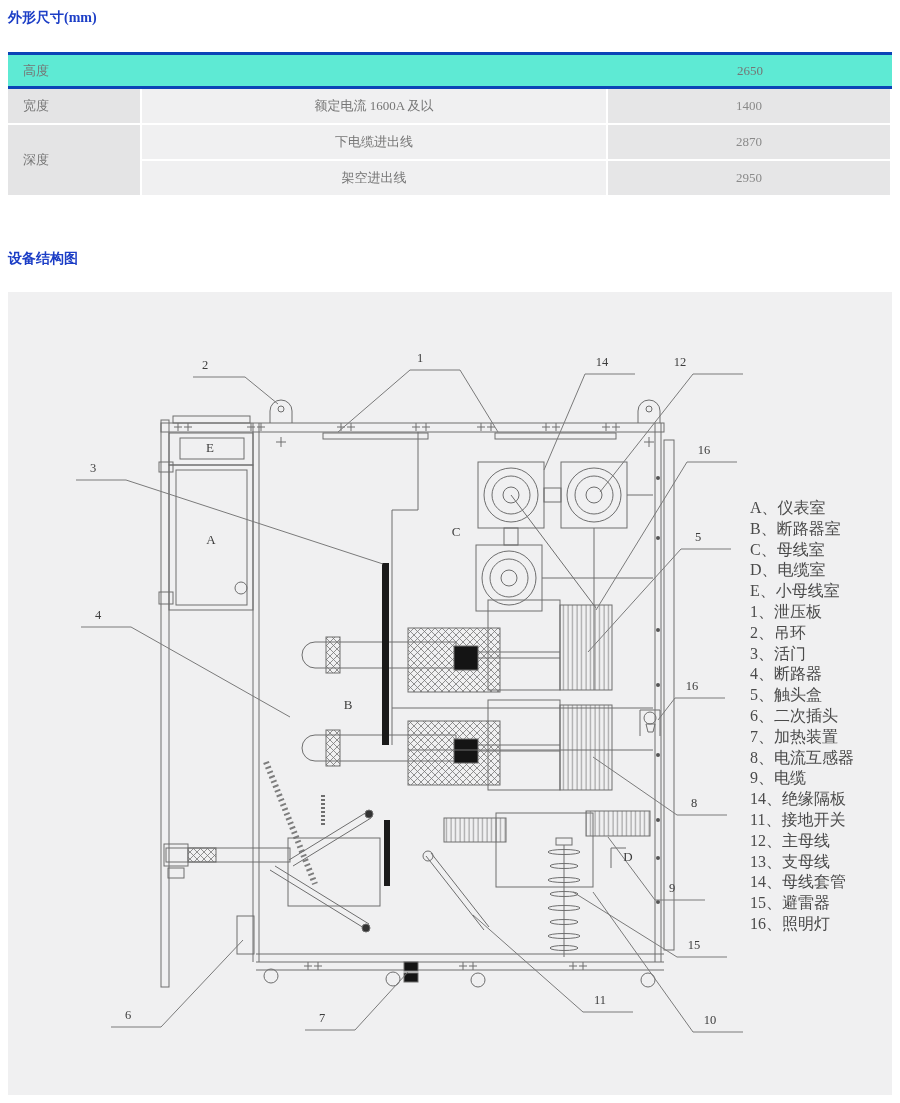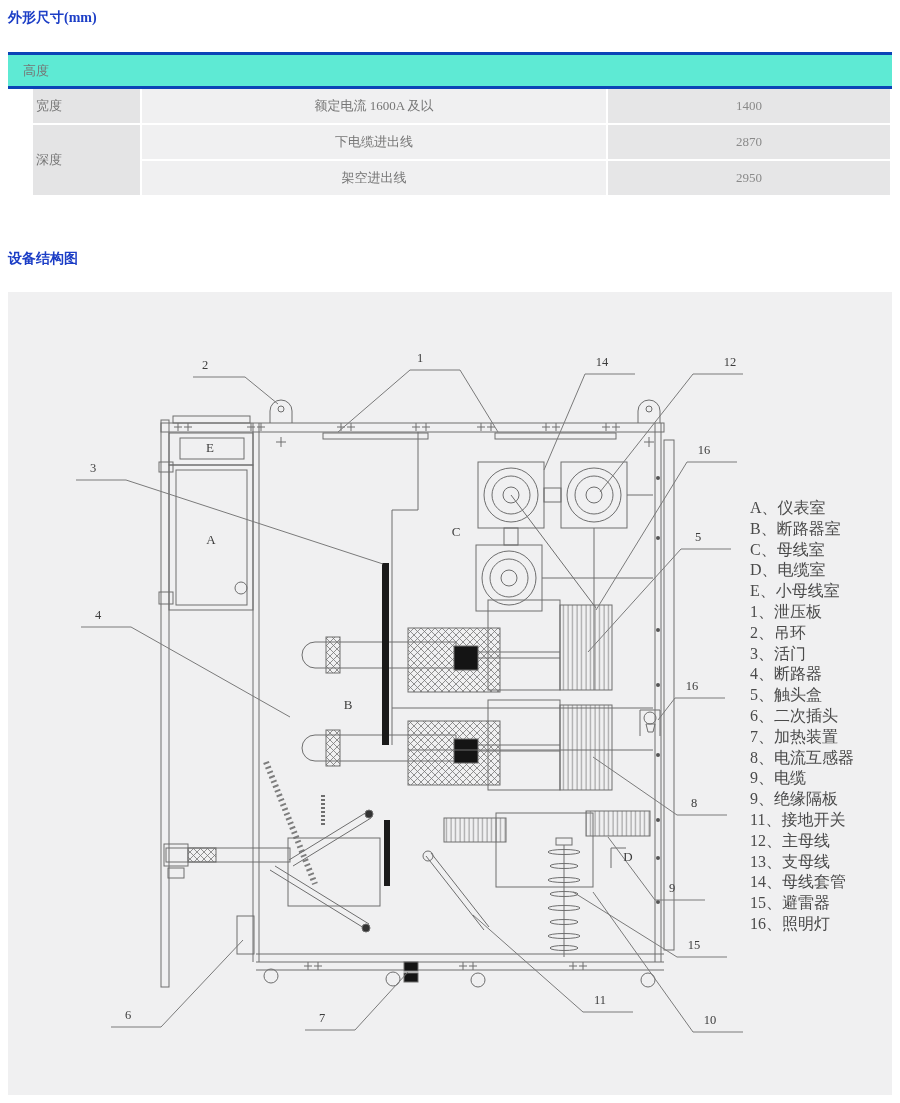--- a/index.html
+++ b/index.html
@@ -11,21 +11,21 @@
   
   .tbl{position:absolute;left:8px;top:52px;width:884px;}
   .rule{height:3px;background:#0b44b6;}
   .row1{display:flex;align-items:center;height:31px;background:#5eead4;color:#757575;font-size:13px;}
   .row1 .c1{width:132px;padding-left:15px;box-sizing:border-box;}
   .row1 .c2{width:468px;}
   .row1 .c3{width:284px;text-align:center;}
   .grid{display:grid;grid-template-columns:132px 464px 282px;grid-auto-rows:34px;gap:2px;
         background:#fff;margin-top:0;font-size:13px;color:#757575;}
   .cell{display:flex;align-items:center;justify-content:center;}
-  .cell.lab{background:#e4e4e5;justify-content:flex-start;padding-left:3px;margin-left:25px;}
+  .cell.lab{background:#e4e4e5;justify-content:flex-start;padding-left:15px;}
   .cell.spec{background:#f0f0f1;}
   .cell.val{background:#e6e6e7;color:#8a8a8a;}
 
   
   .panel{position:absolute;left:8px;top:292px;width:884px;height:803px;background:#f0f0f1;}
   .panel svg{position:absolute;left:0;top:0;}
   .co{position:absolute;transform:translate(-50%,-50%);font-size:12.5px;color:#3d3d3d;
       white-space:nowrap;}
   .lt{position:absolute;transform:translate(-50%,-50%);font-size:13px;color:#3d3d3d;}
   .legend{position:absolute;left:742px;top:206px;font-size:16px;color:#4a4a4a;
@@ -36,20 +36,21 @@
 
 <div class="page">
 
   <div class="sec-title t1">外形尺寸(mm)</div>
 
   <div class="tbl">
     <div class="rule"></div>
     <div class="row1">
       <div class="c1">高度</div>
       <div class="c2"></div>
+      <div class="c3">2650</div>
     </div>
     <div class="rule"></div>
     <div class="grid">
       <div class="cell lab" style="grid-column:1;grid-row:1">宽度</div>
       <div class="cell spec" style="grid-column:2;grid-row:1">额定电流 1600A 及以</div>
       <div class="cell val" style="grid-column:3;grid-row:1">1400</div>
       <div class="cell spec" style="grid-column:2;grid-row:2">下电缆进出线</div>
       <div class="cell lab" style="grid-column:1;grid-row:2/span 2">深度</div>
       <div class="cell val" style="grid-column:3;grid-row:2">2870</div>
       <div class="cell spec" style="grid-column:2;grid-row:3">架空进出线</div>
@@ -253,21 +254,21 @@
     <div class="co" style="left:197px;top:73px">2</div>
     <div class="co" style="left:85px;top:176px">3</div>
     <div class="co" style="left:90px;top:323px">4</div>
     <div class="co" style="left:690px;top:245px">5</div>
     <div class="co" style="left:120px;top:723px">6</div>
     <div class="co" style="left:314px;top:726px">7</div>
     <div class="co" style="left:686px;top:511px">8</div>
     <div class="co" style="left:664px;top:596px">9</div>
     <div class="co" style="left:702px;top:728px">10</div>
     <div class="co" style="left:592px;top:708px">11</div>
-    <div class="co" style="left:722px;top:70px">12</div>
+    <div class="co" style="left:672px;top:70px">12</div>
     <div class="co" style="left:696px;top:158px">16</div>
     <div class="co" style="left:594px;top:70px">14</div>
     <div class="co" style="left:686px;top:653px">15</div>
     <div class="co" style="left:684px;top:394px">16</div>
 
     <div class="lt" style="left:202px;top:156px">E</div>
     <div class="lt" style="left:203px;top:248px">A</div>
     <div class="lt" style="left:448px;top:240px">C</div>
     <div class="lt" style="left:340px;top:413px">B</div>
     <div class="lt" style="left:620px;top:565px">D</div>
@@ -280,21 +281,21 @@
       <div>E、小母线室</div>
       <div>1、泄压板</div>
       <div>2、吊环</div>
       <div>3、活门</div>
       <div>4、断路器</div>
       <div>5、触头盒</div>
       <div>6、二次插头</div>
       <div>7、加热装置</div>
       <div>8、电流互感器</div>
       <div>9、电缆</div>
-      <div>9、绝缘隔板</div>
+      <div>14、绝缘隔板</div>
       <div>11、接地开关</div>
       <div>12、主母线</div>
       <div>13、支母线</div>
       <div>14、母线套管</div>
       <div>15、避雷器</div>
       <div>16、照明灯</div>
     </div>
 
   </div>
 </div>

